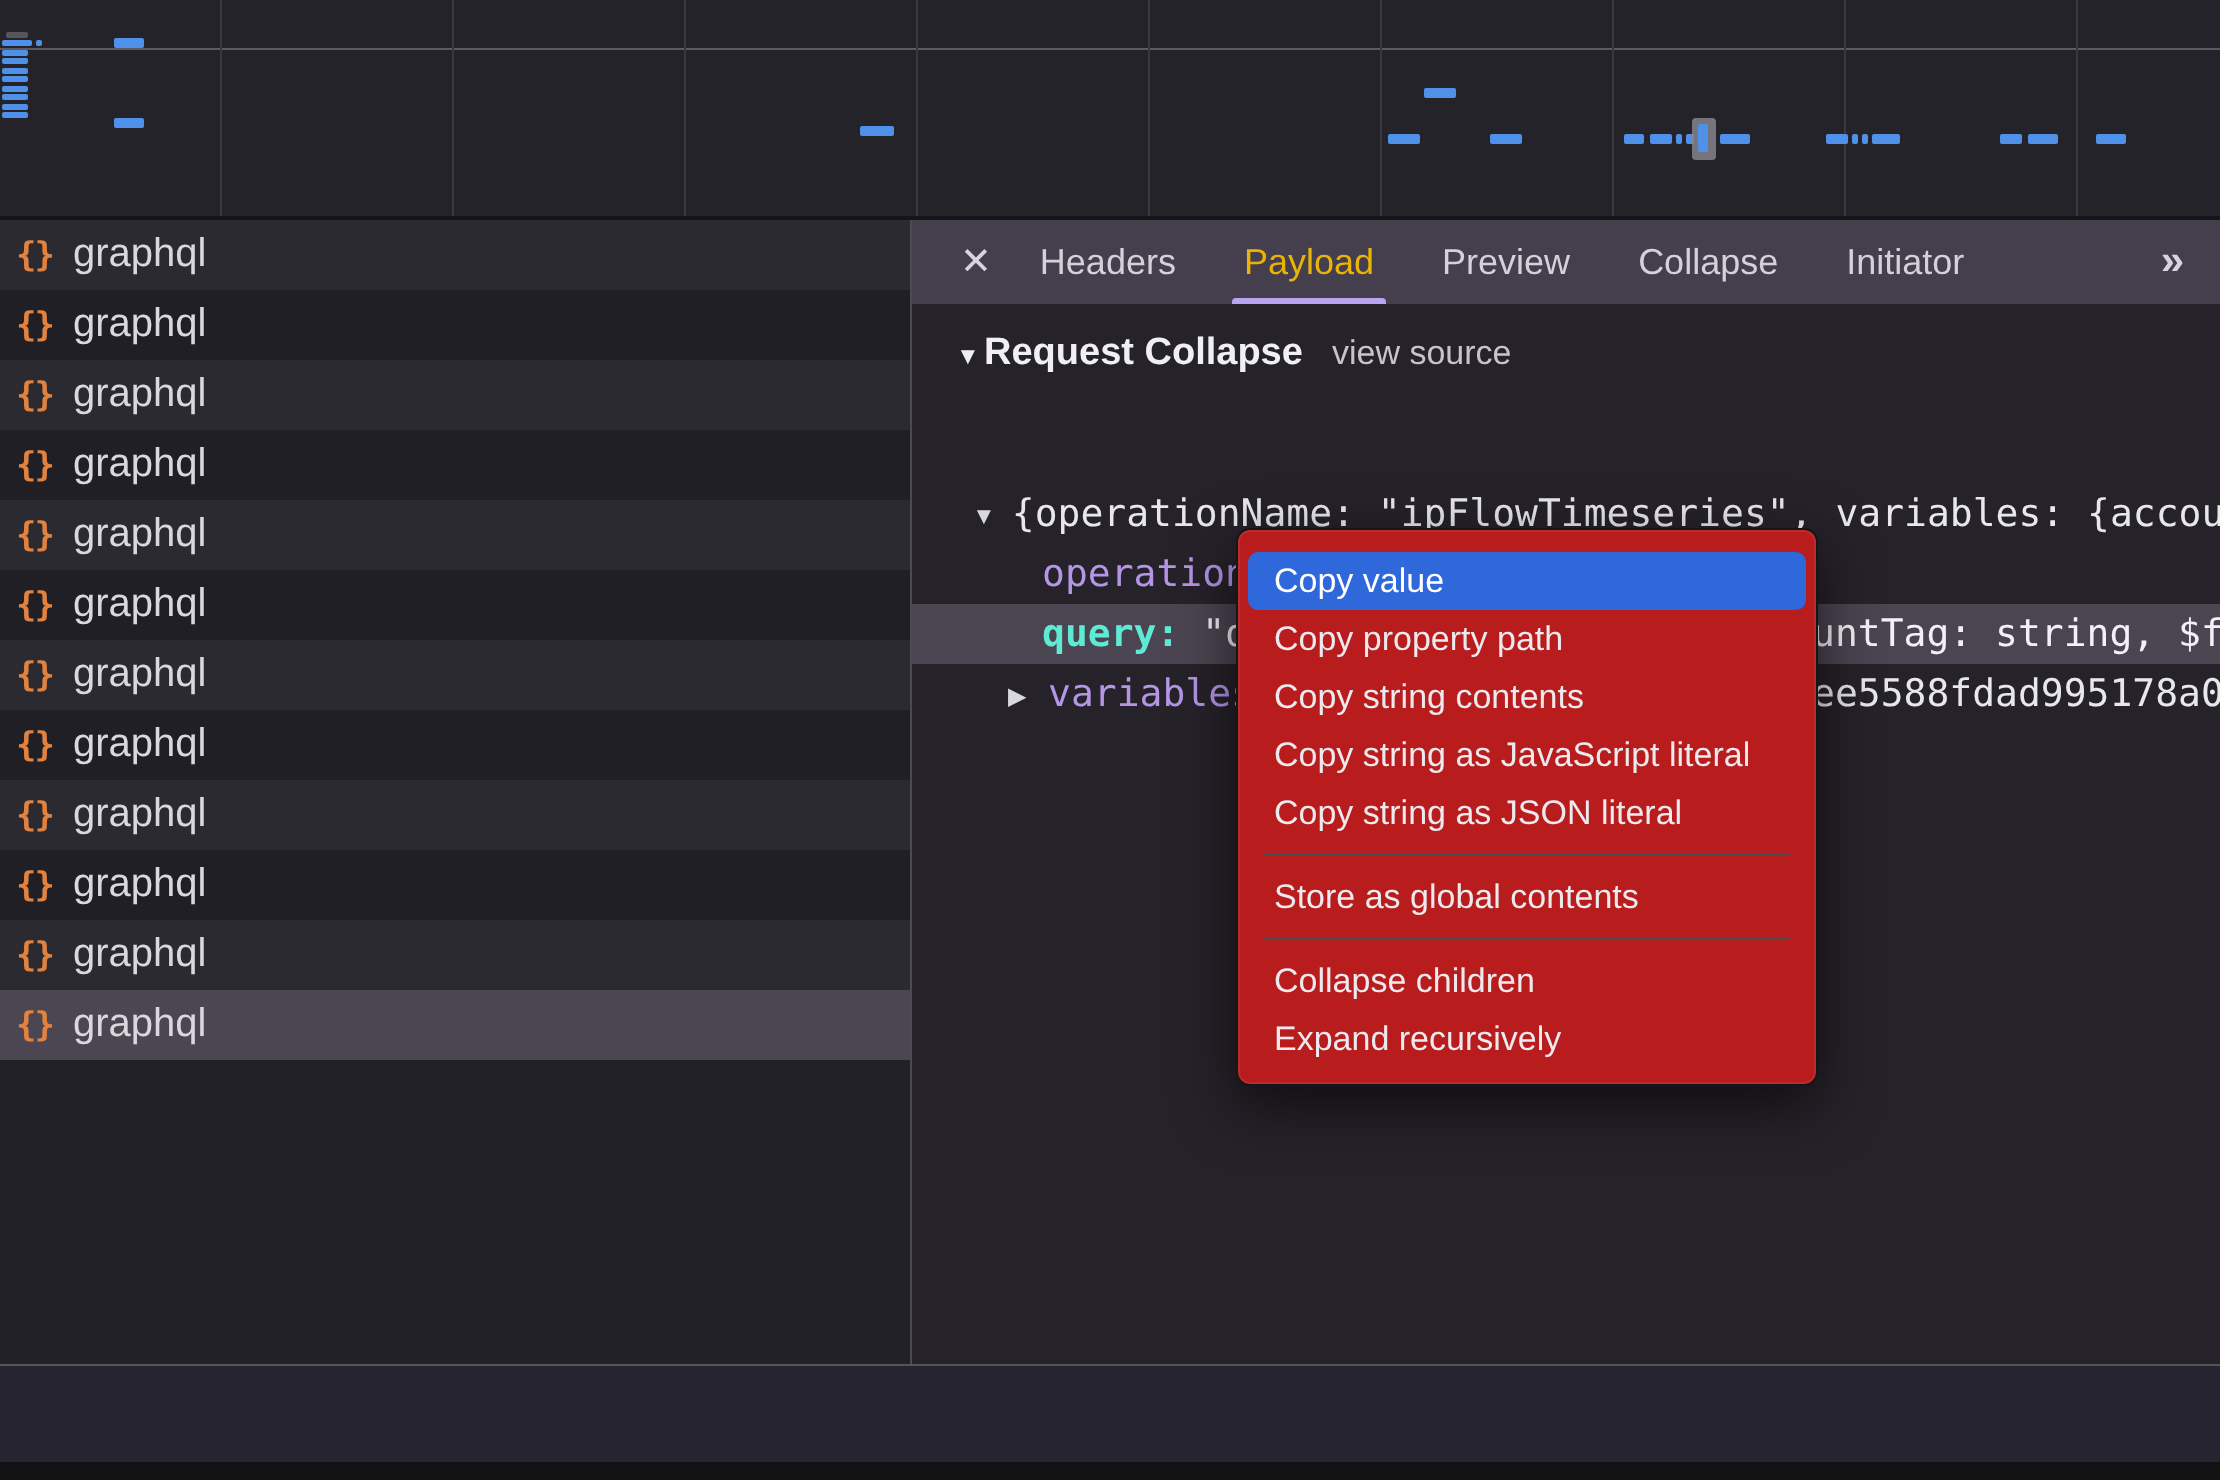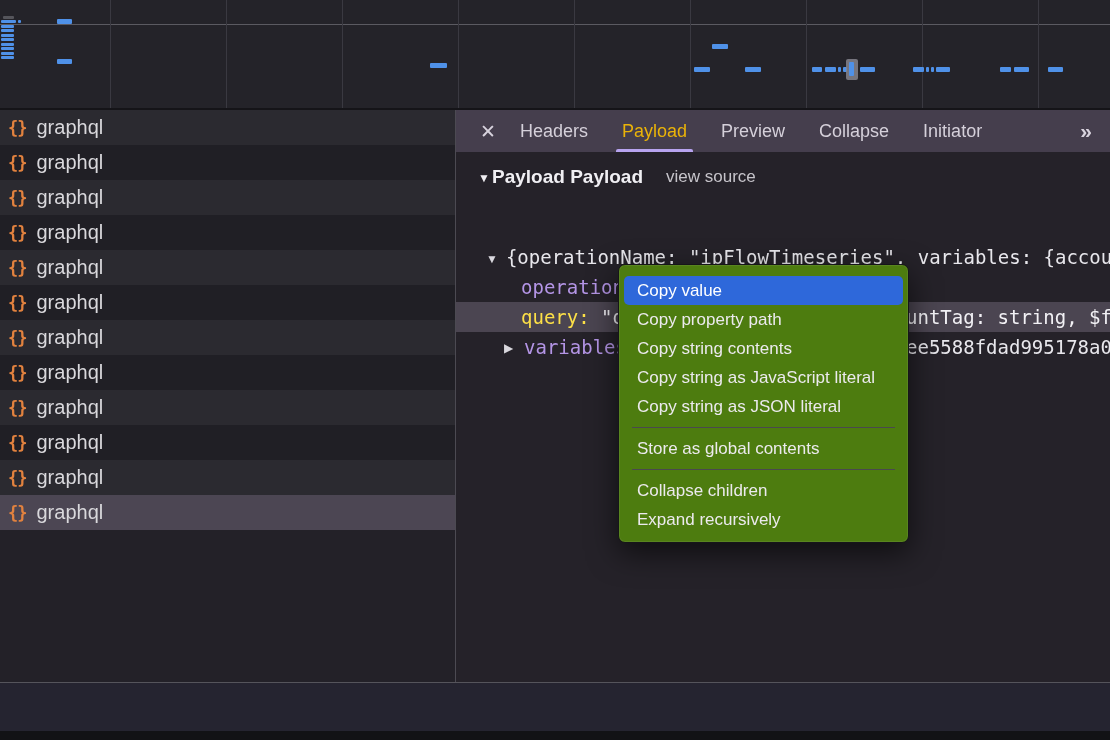--- a/index.html
+++ b/index.html
@@ -54,33 +54,33 @@
   .mono-row{position:absolute;left:0;width:654px;height:30px;line-height:30px;white-space:nowrap;
             font-family:"DejaVu Sans Mono",monospace;font-size:19px;color:#e8e7ec;overflow:hidden;}
   .tri{display:inline-block;font-size:12px;color:#d9d8de;vertical-align:1px;
        font-family:"Liberation Sans",sans-serif;}
   .k{color:#b495e6;}
   .s{color:#4cb9de;}
   #row-preview{top:90px;padding-left:30px;}
   #row-preview .tri{margin-right:8px;}
   #row-opname{top:120px;padding-left:65px;}
   #row-query{top:150px;background:#4b4551;color:#f2f1f5;padding-left:65px;}
-  #row-query .k{color:#fde047;}
+  #row-query .k{color:#5eead4;font-weight:bold;}
   #row-vars{top:180px;}
   #row-vars .tri{position:absolute;left:48px;top:1px;}
   #row-vars .k{position:absolute;left:68px;}
   .right-frag{position:absolute;left:450px;top:0;}
 
   
   #footer{position:absolute;left:0;top:682px;width:1110px;height:49px;background:#252430;
           border-top:1px solid #55545b;box-sizing:border-box;}
   #bottom-strip{position:absolute;left:0;top:731px;width:1110px;height:9px;background:#121215;}
 
   
-  #context-menu{position:absolute;left:618px;top:264px;width:291px;background:#4d7c0f;
+  #context-menu{position:absolute;left:618px;top:264px;width:291px;background:#b91c1c;
        border:1px solid #161519;border-radius:7px;padding:11px 0 8px 0;box-sizing:border-box;
        box-shadow:inset 0 0 0 1px rgba(255,255,255,0.07),0 10px 30px rgba(0,0,0,0.6);z-index:50;}
   .menu-item{height:29px;line-height:29px;margin:0 5px;padding-left:13px;font-size:17px;
              color:#eceaee;border-radius:5px;white-space:nowrap;cursor:default;}
   .menu-item.highlighted{background:#2e68da;color:#ffffff;}
   .menu-sep{height:1px;background:#4a494e;margin:6px 13px;}
 </style>
 </head>
 <body>
 
@@ -192,21 +192,21 @@
           <span class="tab">Preview</span>
           <span class="tab">Collapse</span>
           <span class="tab">Initiator</span>
         </div>
       <span id="more-tabs">»</span>
     </div>
 
     <div id="payload">
       <div id="section-header">
         <span id="section-tri">▼</span>
-        <span id="section-title">Payload Payload</span>
+        <span id="section-title">Request Collapse</span>
         <span id="view-source">view source</span>
       </div>
 
       <div id="row-preview" class="mono-row">
         <span class="tri">▼</span><span>{operationName: "ipFlowTimeseries", variables: {account</span>
       </div>
 
       <div id="row-opname" class="mono-row">
         <span class="k">operationName:</span><span> </span><span class="s">"ipFlowTimeseries"</span>
       </div>

